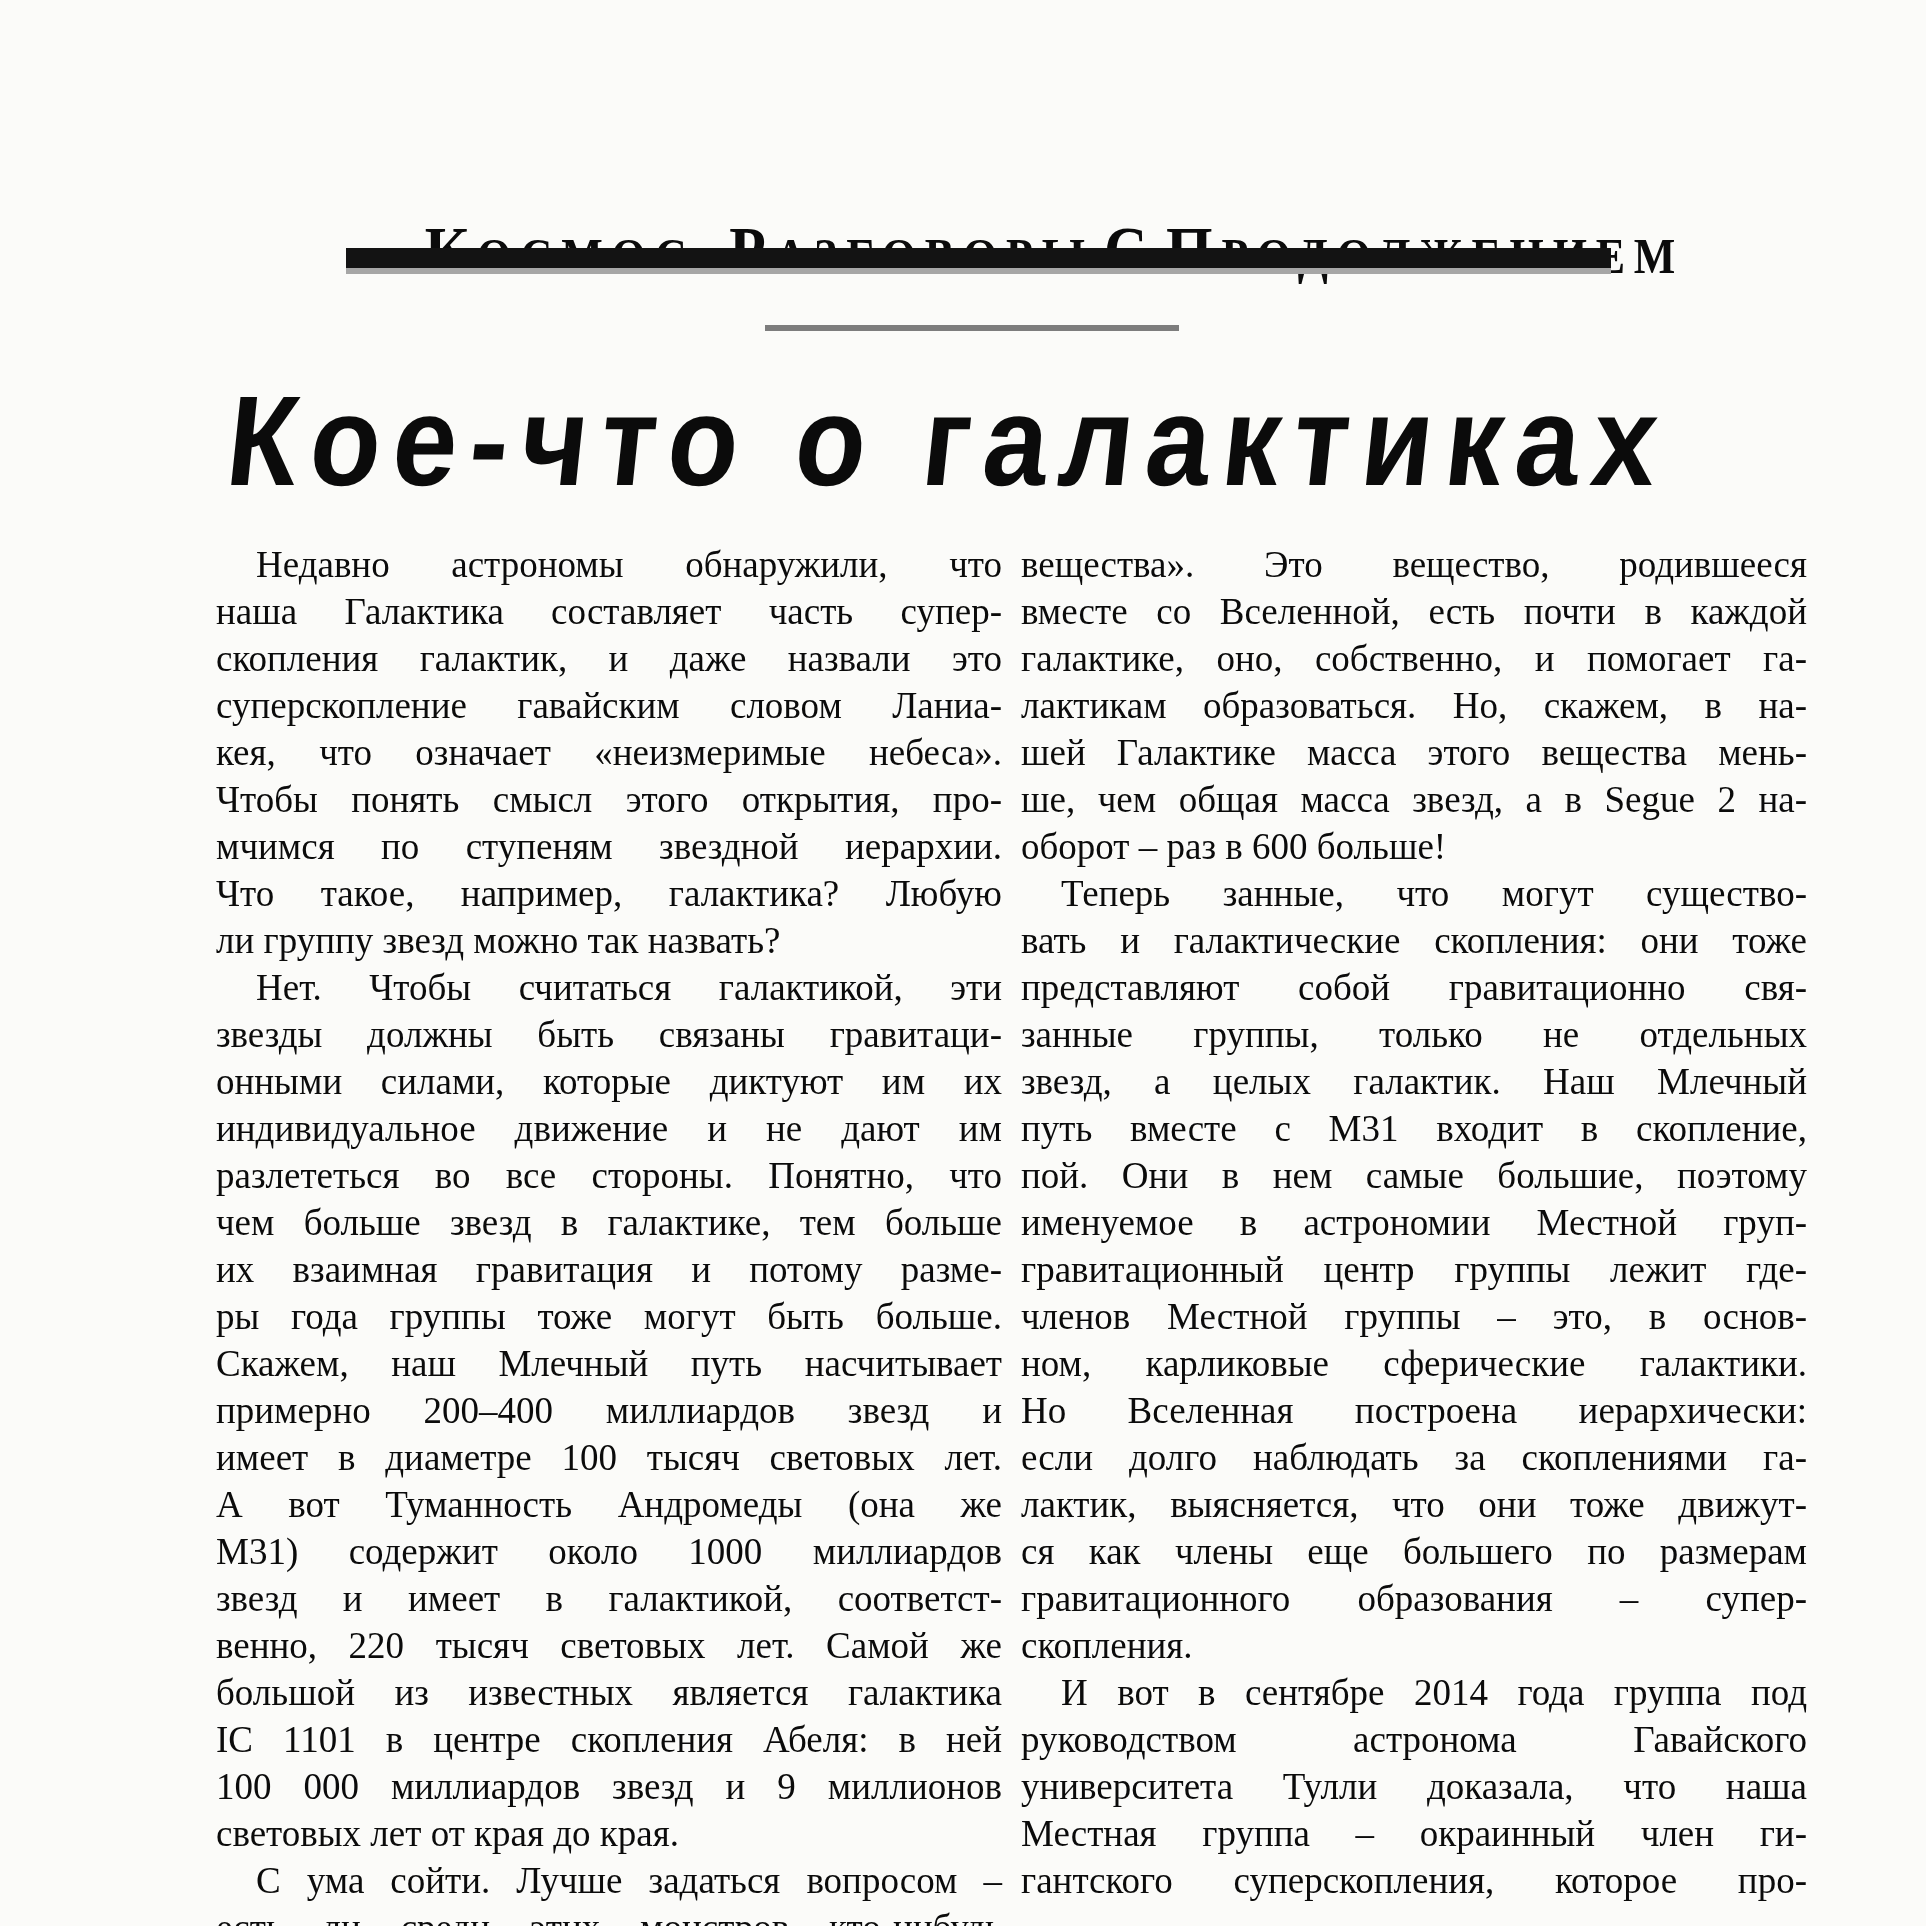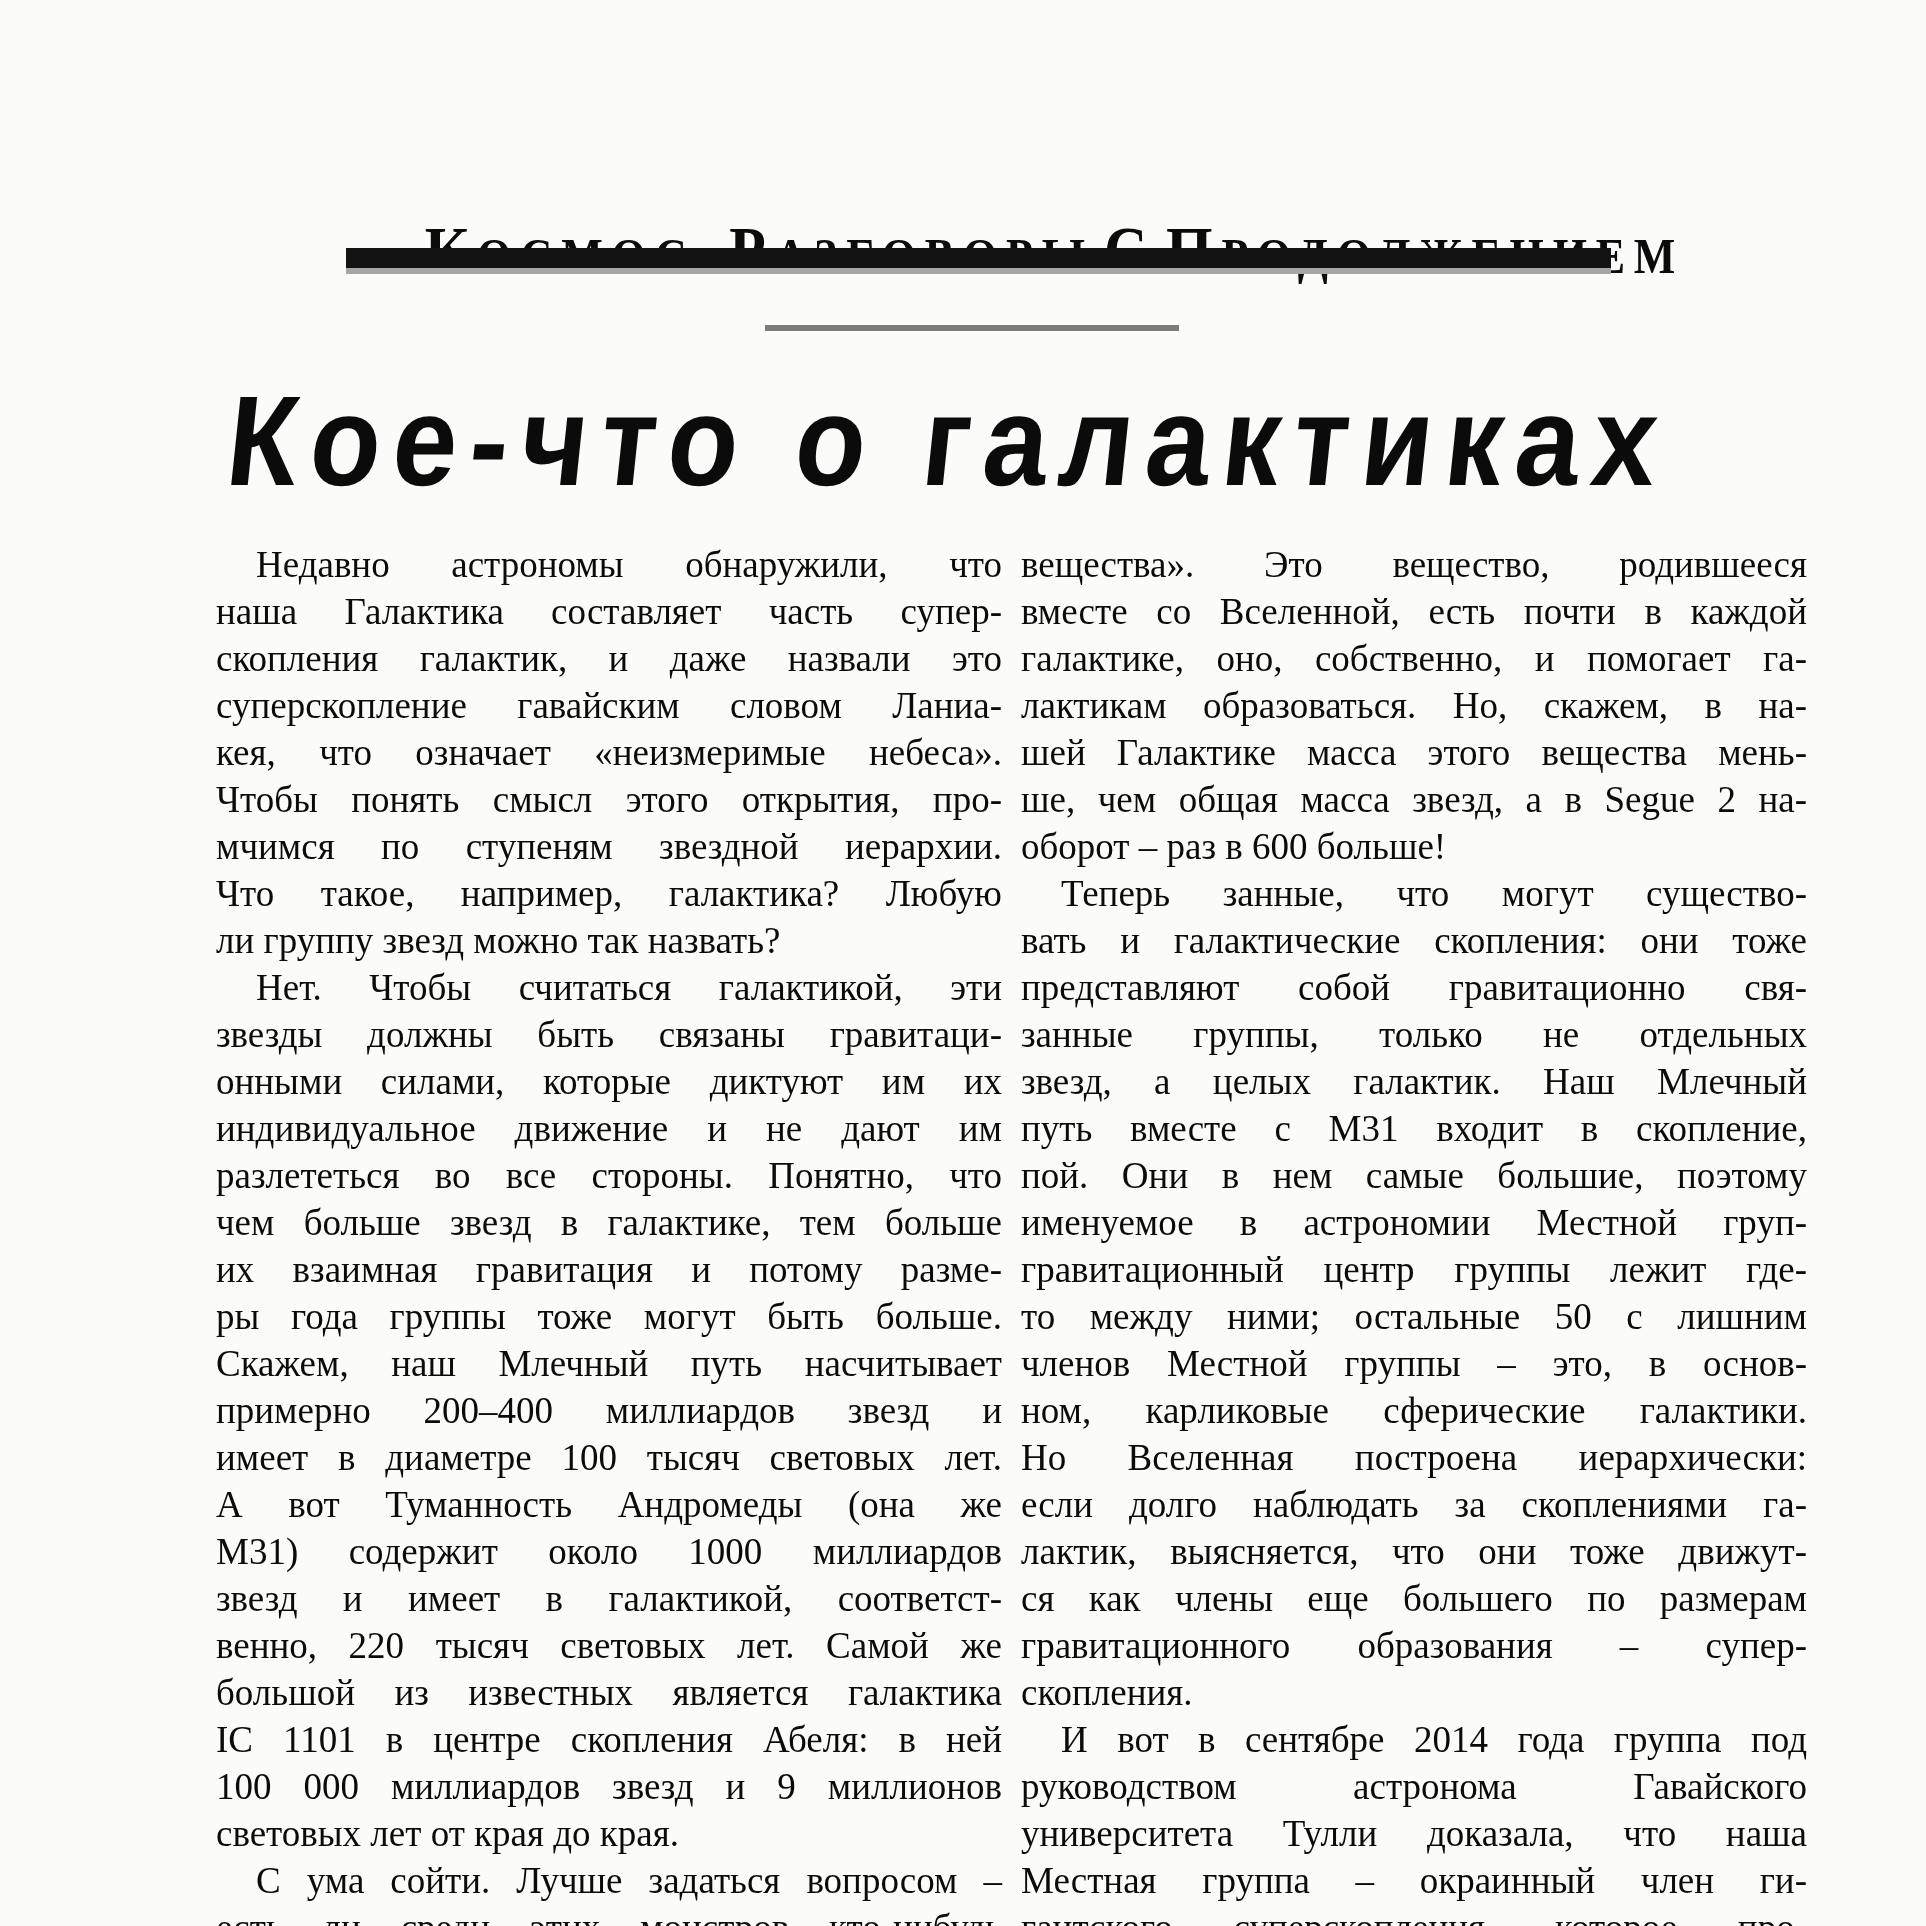--- a/index.html
+++ b/index.html
@@ -113,21 +113,20 @@
       <div class="line end">оборот – раз в 600 больше!</div>
       <div class="line ind">Теперь занные, что могут существо-</div>
       <div class="line">вать и галактические скопления: они тоже</div>
       <div class="line">представляют собой гравитационно свя-</div>
       <div class="line">занные группы, только не отдельных</div>
       <div class="line">звезд, а целых галактик. Наш Млечный</div>
       <div class="line">путь вместе с М31 входит в скопление,</div>
       <div class="line">пой. Они в нем самые большие, поэтому</div>
       <div class="line">именуемое в астрономии Местной груп-</div>
       <div class="line">гравитационный центр группы лежит где-</div>
-      <div class="line">то между ними; остальные 50 с лишним</div>
       <div class="line">членов Местной группы – это, в основ-</div>
       <div class="line">ном, карликовые сферические галактики.</div>
       <div class="line">Но Вселенная построена иерархически:</div>
       <div class="line">если долго наблюдать за скоплениями га-</div>
       <div class="line">лактик, выясняется, что они тоже движут-</div>
       <div class="line">ся как члены еще большего по размерам</div>
       <div class="line">гравитационного образования – супер-</div>
       <div class="line end">скопления.</div>
       <div class="line ind">И вот в сентябре 2014 года группа под</div>
       <div class="line">руководством астронома Гавайского</div>

